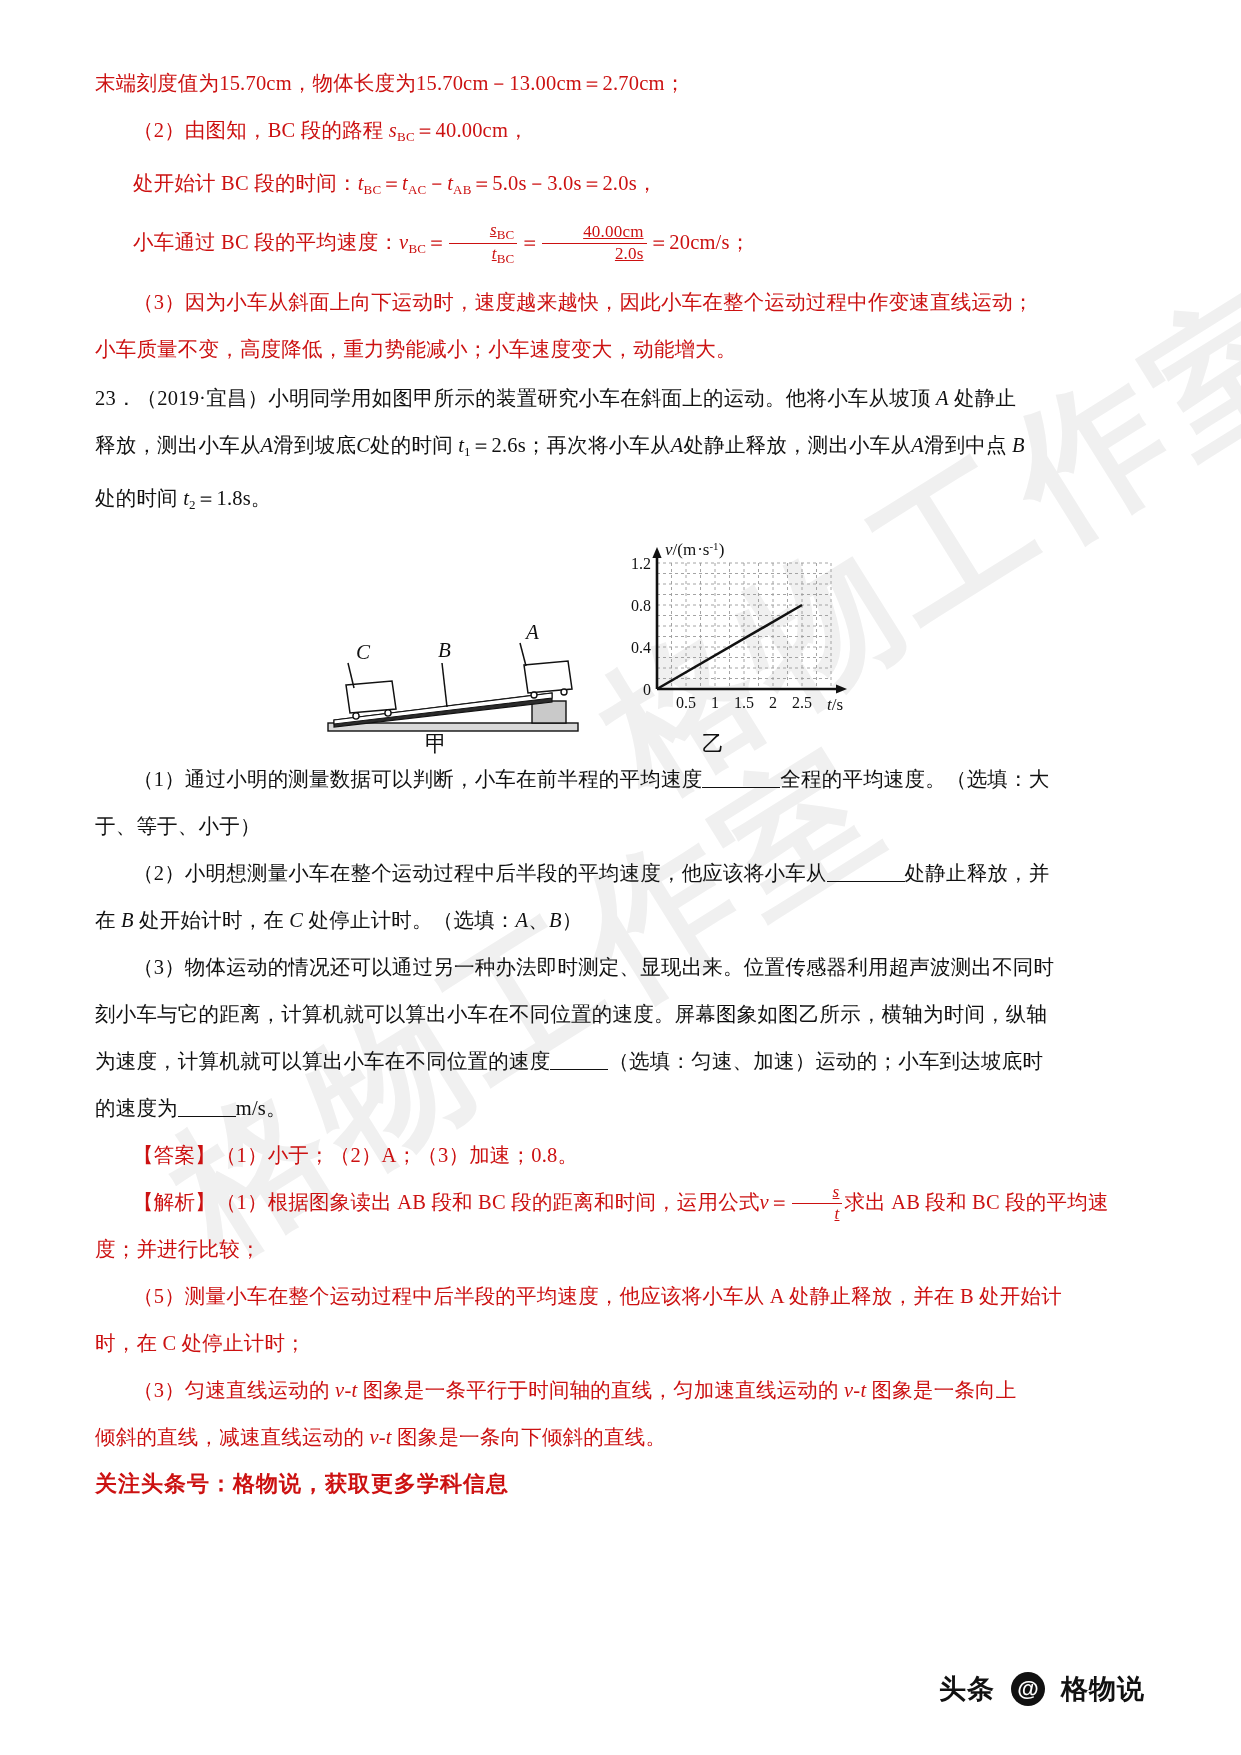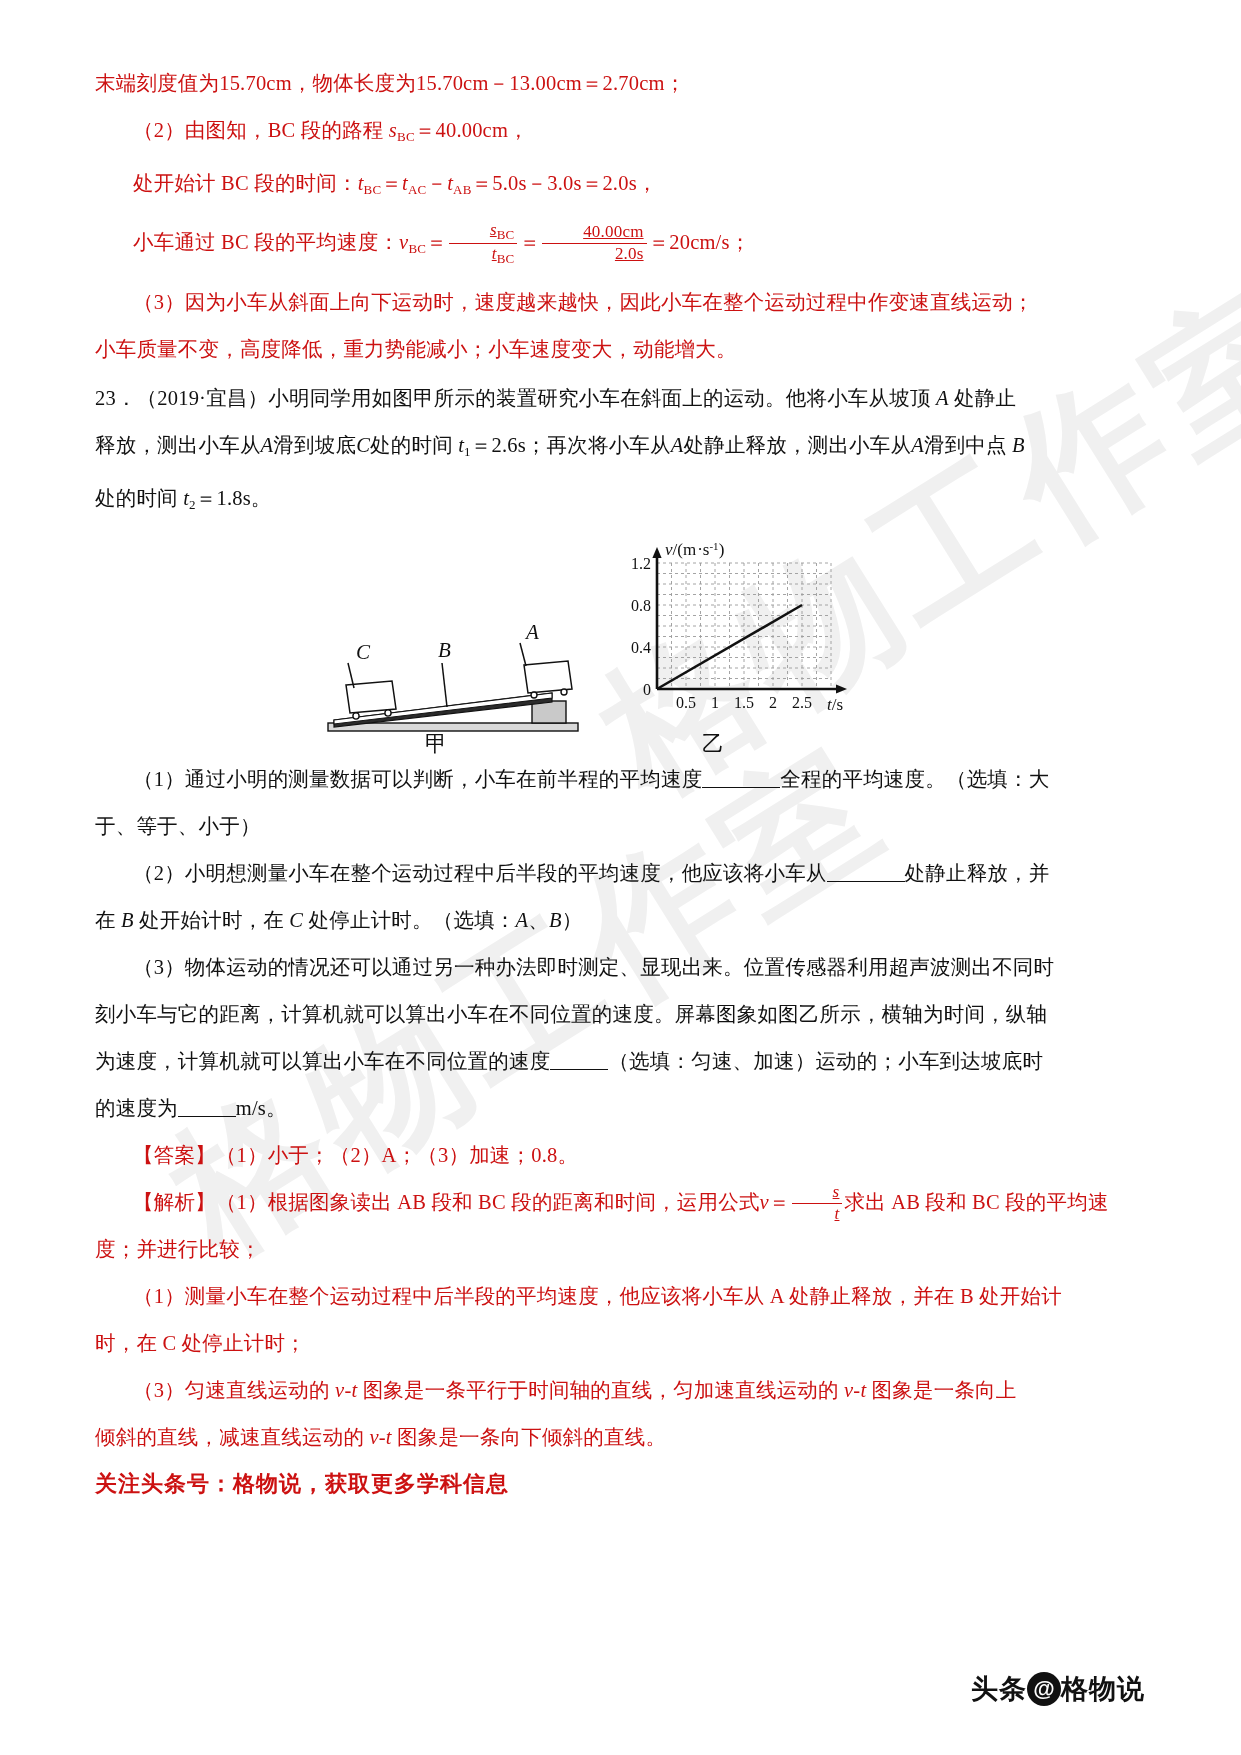--- a/index.html
+++ b/index.html
@@ -95,21 +95,21 @@
     letter-spacing: 1px;
   }
 
   
   #brand {
     position: absolute;
     right: 96px;
     bottom: 48px;
     display: flex;
     align-items: center;
-    gap: 0;
+    gap: 16px;
     z-index: 3;
   }
   #brand .brand-cn {
     font-size: 27px;
     font-weight: bold;
     color: #111;
     font-family: "Liberation Serif", serif;
     letter-spacing: 1px;
   }
   #brand .brand-dot {
@@ -281,21 +281,21 @@
   </div>
 
   <div class="line red indent">
     <span>【答案】</span><span>（1）小于；（2）A；（3）加速；0.8。</span>
   </div>
 
   <div class="line red indent">
     <span>【解析】</span><span>（1）根据图象读出 AB 段和 BC 段的距离和时间，运用公式</span><span class="ital">v</span><span>＝</span><span class="frac"><span class="num ital">s</span><span class="den ital">t</span></span><span>求出 AB 段和 BC 段的平均速</span>
   </div>
   <div class="line red">度；并进行比较；</div>
-  <div class="line red indent">（1）测量小车在整个运动过程中后半段的平均速度，他应该将小车从 A 处静止释放，并在 B 处开始计</div>
+  <div class="line red indent">（5）测量小车在整个运动过程中后半段的平均速度，他应该将小车从 A 处静止释放，并在 B 处开始计</div>
   <div class="line red">时，在 C 处停止计时；</div>
   <div class="line red indent">
     <span>（3）匀速直线运动的 </span><span class="ital">v‑t</span><span> 图象是一条平行于时间轴的直线，匀加速直线运动的 </span><span class="ital">v‑t</span><span> 图象是一条向上</span>
   </div>
   <div class="line red">
     <span>倾斜的直线，减速直线运动的 </span><span class="ital">v‑t</span><span> 图象是一条向下倾斜的直线。</span>
   </div>
 
   <div id="footer-note">关注头条号：格物说，获取更多学科信息</div>
 </div>

